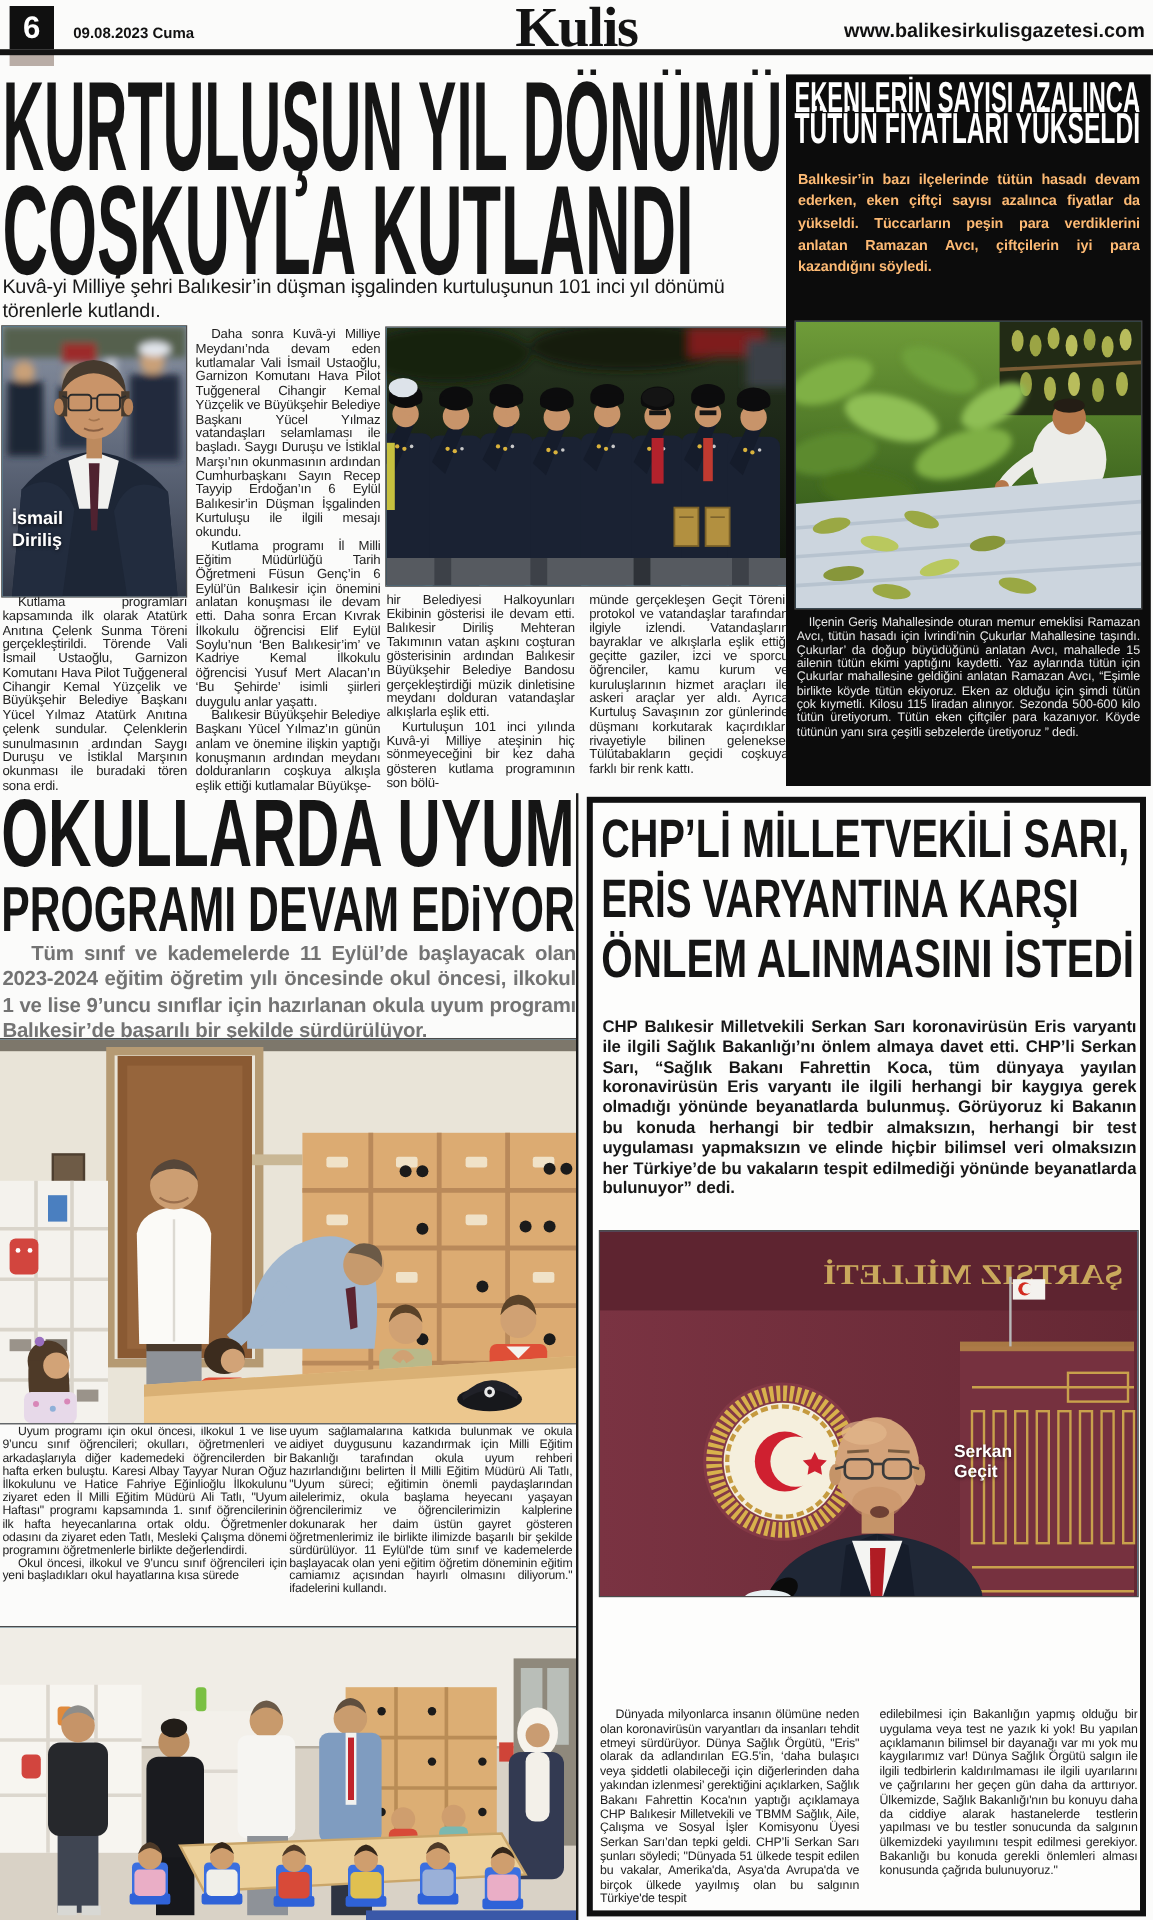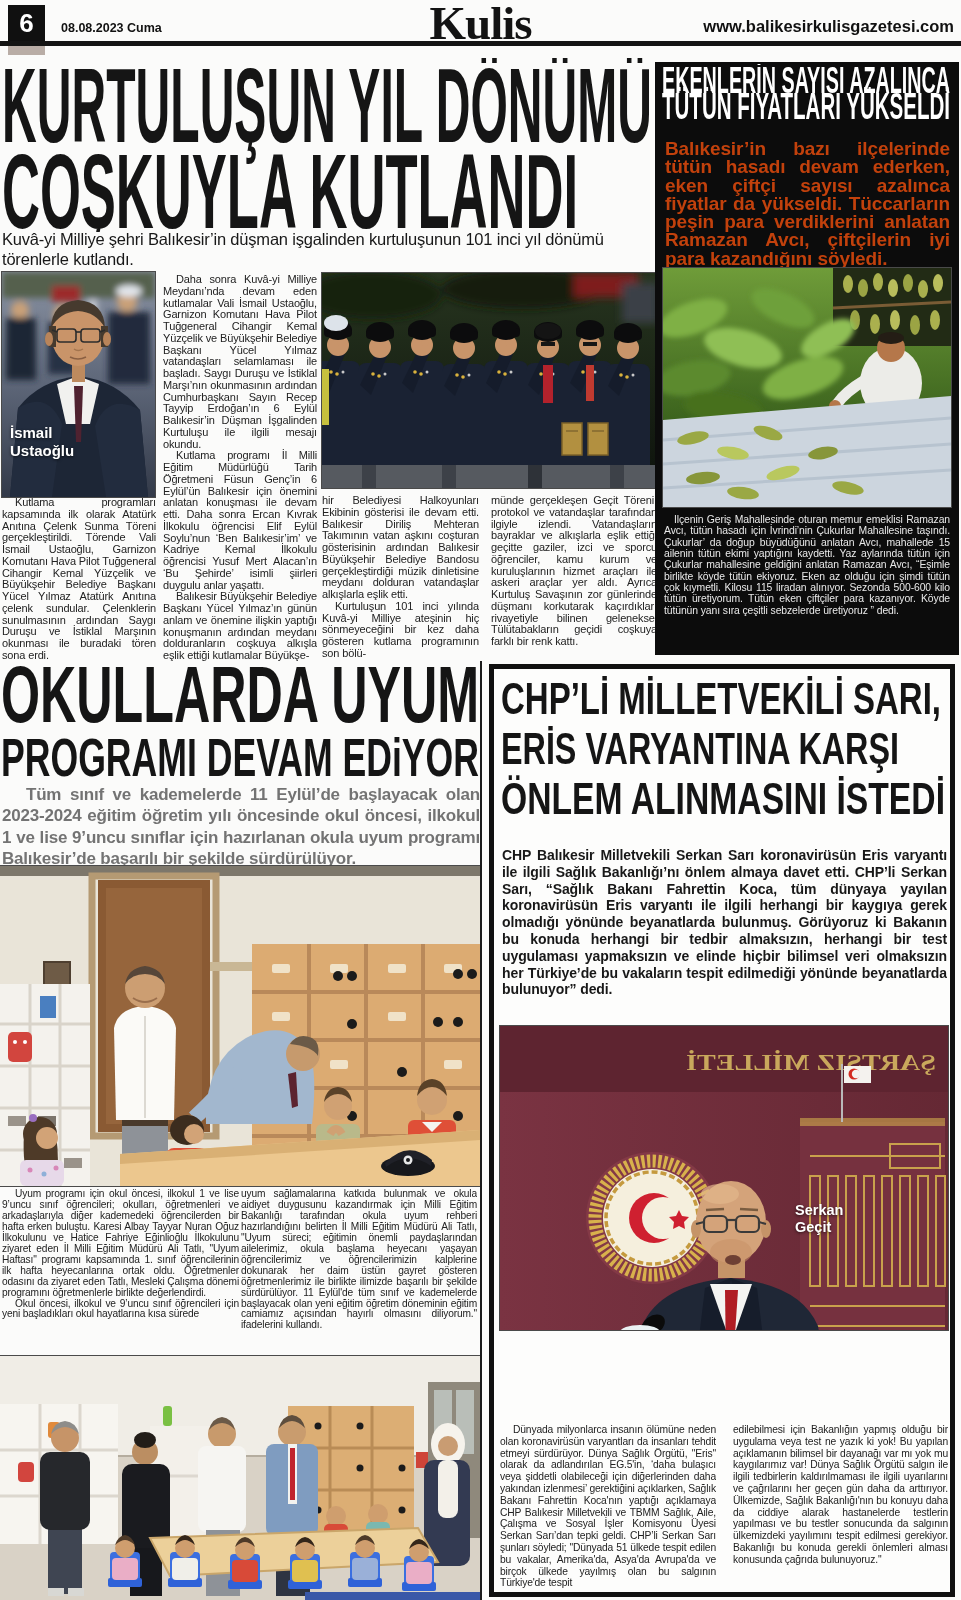--- a/index.html
+++ b/index.html
@@ -8,42 +8,42 @@
   .abs{position:absolute}
   .jt{text-align:justify}
   .bt{font-size:11px;line-height:11.75px;color:#222;letter-spacing:-0.15px;overflow:hidden}
   .bt p{margin:0;text-indent:13px}
   .bts{font-size:10.2px;line-height:10.95px}
   .btc{font-size:10.3px;line-height:11.8px}
   p.cont{text-indent:0 !important}
   .hsvg text{font-family:"Liberation Sans",sans-serif;font-weight:bold;fill:#151515}
   .hsvg.white text{fill:#ffffff}
   .lead1{font-size:16.5px;font-weight:normal;line-height:19.6px;letter-spacing:-0.2px;color:#181818}
-  .lead2{font-size:19px;font-weight:bold;line-height:18.3px;color:#c2410c;letter-spacing:-0.1px}
+  .lead2{font-size:12px;font-weight:bold;line-height:18.3px;color:#fdba74;letter-spacing:-0.1px}
   .lead3{font-size:17px;font-weight:bold;line-height:21.4px;color:#737373;text-indent:24px;letter-spacing:-0.2px}
   .lead4{font-size:14px;font-weight:bold;line-height:16.8px;color:#181818;letter-spacing:-0.1px}
   .ph{position:absolute;overflow:hidden;outline:1px solid #4a4a4a;background:#0369a1}
   .phcap{position:absolute;color:#fff;font-weight:bold;font-size:15px;line-height:17.5px;text-shadow:0 1px 3px rgba(0,0,0,.65)}
   .blackbox{position:absolute;background:#0c0c0c}
   .rule{position:absolute;background:#141414}
   .capw{color:#e9e9e9;font-size:10.4px;line-height:11.35px;letter-spacing:-0.1px;overflow:hidden}
   .capw p{margin:0;text-indent:10px}
   .hdr-num{position:absolute;left:8px;top:5px;width:37px;height:36px;background:#101010;color:#fff;font-weight:bold;font-size:26px;text-align:center;line-height:36px}
   .hdr-num-sh{position:absolute;left:8px;top:45px;width:37px;height:10px;background:#b9ada6}
   .hdr-date{position:absolute;left:61px;top:21px;font-size:12.5px;font-weight:bold;color:#111}
   .masthead{position:absolute;left:0;top:-4px;width:961px;text-align:center;font-family:"Liberation Serif",serif;font-weight:bold;font-size:47px;letter-spacing:-1px;color:#131313}
   .website{position:absolute;right:7px;top:17px;font-size:16.5px;font-weight:bold;color:#111}
 </style>
 </head>
 <body>
 
 <div class="hdr-num">6</div>
 <div class="hdr-num-sh"></div>
 <div class="rule" style="left:0;top:41px;width:961px;height:4.5px"></div>
-<div class="hdr-date">08.08.2023 Cuma</div>
+<div class="hdr-date">09.08.2023 Cuma</div>
 <div class="masthead">Kulis</div>
 <div class="website">www.balikesirkulisgazetesi.com</div>
 
 <svg class="hsvg abs" style="left:0;top:58px" width="656" height="174">
   <text x="2" y="84" font-size="106" textLength="650" lengthAdjust="spacingAndGlyphs">KURTULUŞUN YIL DÖNÜMÜ</text>
   <text x="2" y="170" font-size="106" textLength="576" lengthAdjust="spacingAndGlyphs">COŞKUYLA KUTLANDI</text>
 </svg>
 <div class="abs lead1" style="left:2px;top:230px;width:651px;height:42px">Kuvâ-yi Milliye şehri Balıkesir’in düşman işgalinden kurtuluşunun 101 inci yıl dönümü törenlerle kutlandı.</div>
 
 <div class="ph" style="left:2px;top:272px;width:153px;height:225px">
@@ -88,21 +88,21 @@
       <rect x="79" y="57" width="19" height="13" rx="3" fill="none" stroke="#2c2c2c" stroke-width="1.6"></rect>
       <line x1="74" y1="60" x2="79" y2="60" stroke="#2c2c2c" stroke-width="1.6"></line>
       <line x1="55" y1="60" x2="50" y2="58" stroke="#2c2c2c" stroke-width="1.4"></line>
       <line x1="98" y1="60" x2="103" y2="58" stroke="#2c2c2c" stroke-width="1.4"></line>
       <path d="M72,77 q4,3 9,0" stroke="#a3744e" stroke-width="1.4" fill="none"></path>
       <path d="M68,85 Q76,89 84,85" stroke="#8a5f42" stroke-width="1.6" fill="none"></path>
     </g>
   </svg>
   <div class="phcap" style="left:8px;top:152px">
     <div>İsmail</div>
-    <div>Ustaoğlu</div>
+    <div>Diriliş</div>
   </div>
 </div>
 
 <div class="abs bt jt" style="left:2px;top:497px;width:154px;height:166px">
   <p>Kutlama programları kapsamında ilk olarak Atatürk Anıtına Çelenk Sunma Töreni gerçekleştirildi. Törende Vali İsmail Ustaoğlu, Garnizon Komutanı Hava Pilot Tuğgeneral Cihangir Kemal Yüzçelik ve Büyükşehir Belediye Başkanı Yücel Yılmaz Atatürk Anıtına çelenk sundular. Çelenklerin sunulmasının ardından Saygı Duruşu ve İstiklal Marşının okunması ile buradaki tören sona erdi.</p>
 </div>
 
 <div class="abs bt jt" style="left:163px;top:274px;width:154px;height:392px">
   <p>Daha sonra Kuvâ-yi Milliye Meydanı’nda devam eden kutlamalar Vali İsmail Ustaoğlu, Garnizon Komutanı Hava Pilot Tuğgeneral Cihangir Kemal Yüzçelik ve Büyükşehir Belediye Başkanı Yücel Yılmaz vatandaşları selamlaması ile başladı. Saygı Duruşu ve İstiklal Marşı’nın okunmasının ardından Cumhurbaşkanı Sayın Recep Tayyip Erdoğan’ın 6 Eylül Balıkesir’in Düşman İşgalinden Kurtuluşu ile ilgili mesajı okundu.</p>
   <p>Kutlama programı İl Milli Eğitim Müdürlüğü Tarih Öğretmeni Füsun Genç’in 6 Eylül’ün Balıkesir için önemini anlatan konuşması ile devam etti. Daha sonra Ercan Kıvrak İlkokulu öğrencisi Elif Eylül Soylu’nun ‘Ben Balıkesir’im’ ve Kadriye Kemal İlkokulu öğrencisi Yusuf Mert Alacan’ın ‘Bu Şehirde’ isimli şiirleri duygulu anlar yaşattı.</p>

